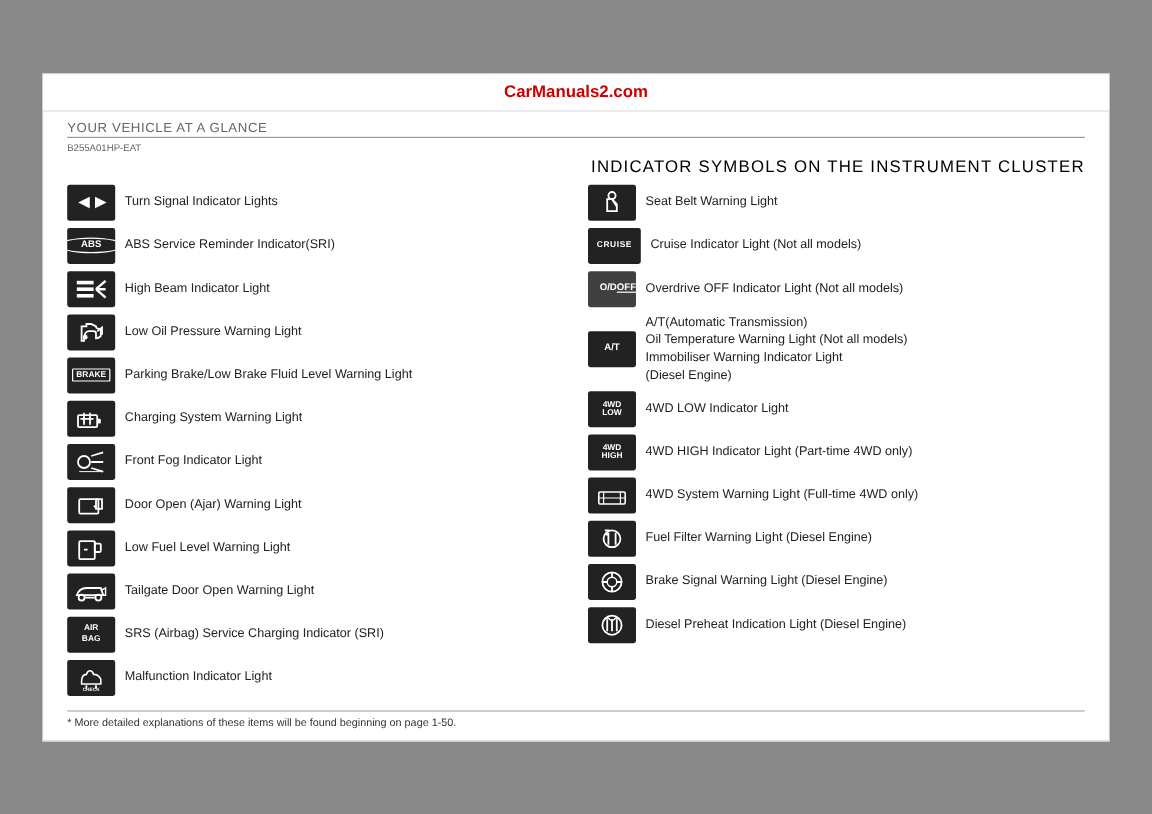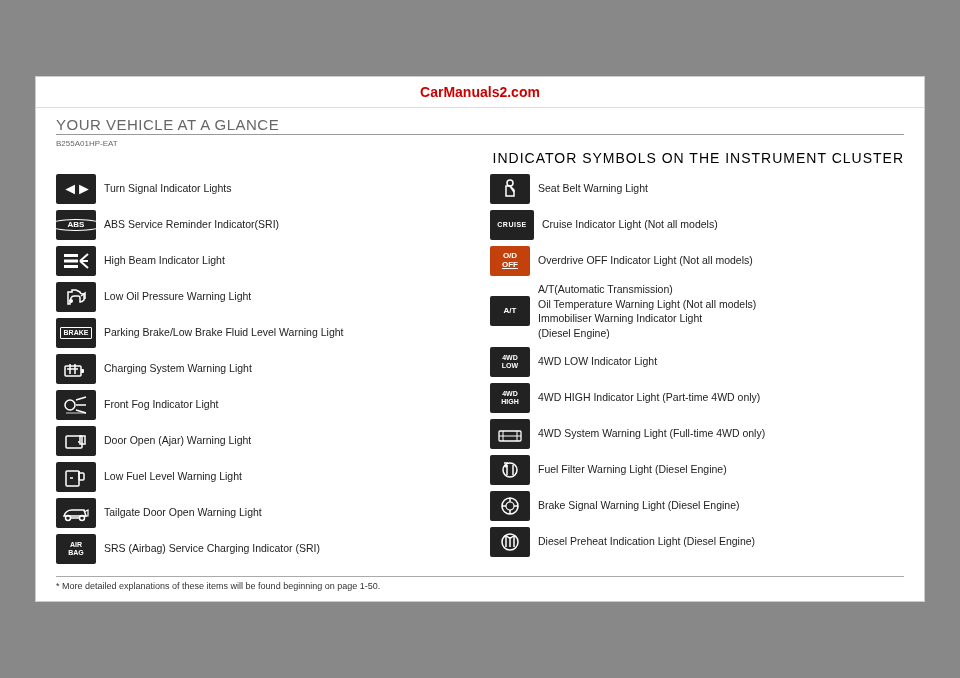--- a/index.html
+++ b/index.html
@@ -21,21 +21,21 @@
     .top-bar {
       background: white;
       text-align: center;
       padding: 6px 0;
       border-bottom: 1px solid #ddd;
     }
     .content {
       padding: 8px 20px 10px 20px;
     }
     .vehicle-at-glance {
-      font-size: 15px;
+      font-size: 11px;
       color: #666;
       text-transform: uppercase;
       letter-spacing: 0.5px;
       border-bottom: 1px solid #999;
       padding-bottom: 1px;
       margin-bottom: 4px;
     }
     .doc-code {
       font-size: 8px;
       color: #666;
@@ -217,20 +217,31 @@
         </div>
 
         <div class="indicator-row">
           <div class="icon-box" style="background:#222; flex-direction:column; font-size:7px; line-height:1.2;">
             <span style="color:white; font-size:7px; font-weight:bold;">AIR</span>
             <span style="color:white; font-size:7px; font-weight:bold;">BAG</span>
           </div>
           <span class="indicator-label">SRS (Airbag) Service Charging Indicator (SRI)</span>
         </div>
 
+        <div class="indicator-row">
+          <div class="icon-box" style="background:#222; flex-direction:column; font-size:6px;">
+            <svg viewBox="0 0 28 22" width="28" height="22">
+              <path d="M6 14 Q6 8 10 8 Q11 5 13 5 Q15 5 16 8 Q20 8 22 12 L22 16 L6 16 Z" fill="none" stroke="white" stroke-width="1.3"></path>
+              <line x1="10" y1="17" x2="10" y2="20" stroke="white" stroke-width="1.5"></line>
+              <line x1="18" y1="17" x2="18" y2="20" stroke="white" stroke-width="1.5"></line>
+              <text x="14" y="22" fill="white" font-size="4" text-anchor="middle">CHECK</text>
+            </svg>
+          </div>
+          <span class="indicator-label">Malfunction Indicator Light</span>
+        </div>
 
       </div>
 
       <div>
 
         <div class="indicator-row">
           <div class="icon-box" style="background:#222;">
             <svg viewBox="0 0 28 22" width="28" height="22">
               <circle cx="14" cy="5" r="3" fill="none" stroke="white" stroke-width="1.5"></circle>
               <path d="M10 8 L10 18 L18 18 L18 12 L14 8 Z" fill="none" stroke="white" stroke-width="1.5"></path>
@@ -241,21 +252,21 @@
         </div>
 
         <div class="indicator-row">
           <div class="icon-box wide" style="background:#222;">
             <span style="color:white; font-size:7px; font-weight:bold; letter-spacing:0.5px;">CRUISE</span>
           </div>
           <span class="indicator-label">Cruise Indicator Light (Not all models)</span>
         </div>
 
         <div class="indicator-row">
-          <div class="icon-box" style="background:#c2410c; flex-direction:column; font-size:7px; line-height:1.1;">
+          <div class="icon-box" style="background:#404040; flex-direction:row; font-size:7px; line-height:1.1;justify-content:flex-end;">
             <span style="color:white; font-size:8px; font-weight:bold;">O/D</span>
             <span style="color:white; font-size:8px; font-weight:bold;text-decoration:underline;">OFF</span>
           </div>
           <span class="indicator-label">Overdrive OFF Indicator Light (Not all models)</span>
         </div>
 
         <div class="indicator-row" style="align-items:flex-start; margin-top:2px;">
           <div class="icon-box" style="background:#222; margin-top:14px;">
             <span style="color:white; font-size:8px; font-weight:bold;">A/T</span>
           </div>

